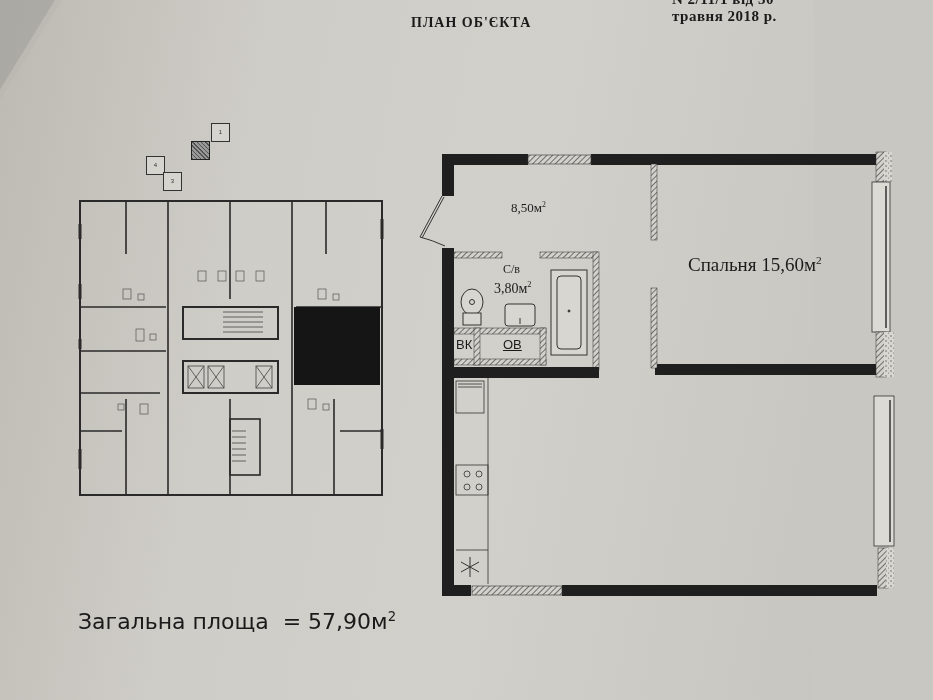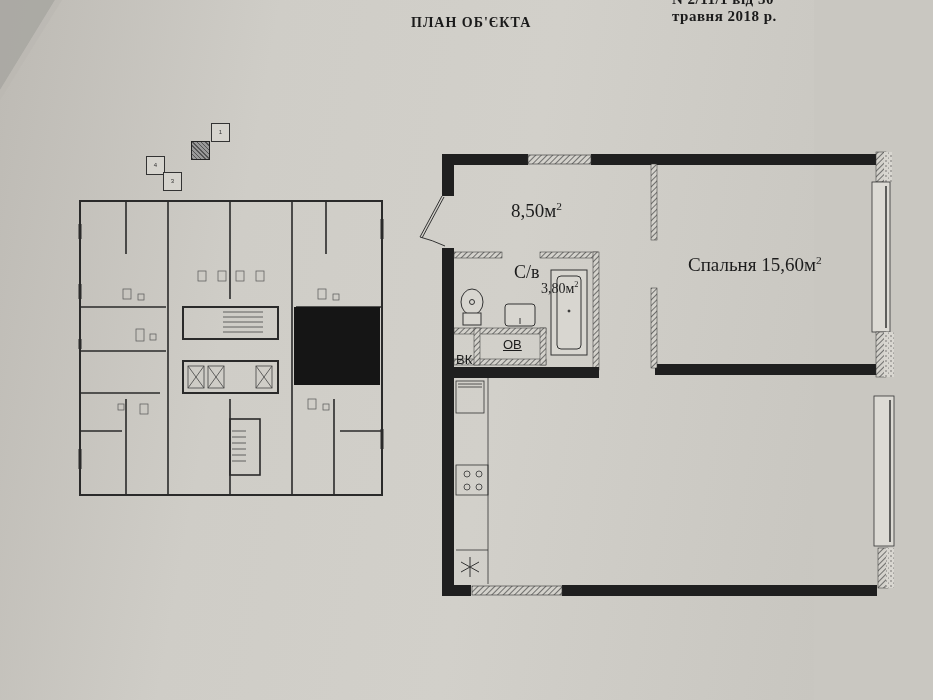--- a/index.html
+++ b/index.html
@@ -215,31 +215,34 @@
         <circle cx="479" cy="487" r="3"></circle>
       <line x1="456" y1="550" x2="488" y2="550"></line>
     </g>
     <g stroke="#333" stroke-width="1">
       <line x1="470" y1="557" x2="470" y2="577"></line>
       <line x1="461" y1="562" x2="479" y2="572"></line>
       <line x1="461" y1="572" x2="479" y2="562"></line>
     </g>
   </svg>
 
-  <div class="lbl" style="left:511px;top:200px;font-size:19px;">
+  <div class="lbl" style="left:511px;top:200px;font-size:13px;">
     <span>8,50</span><span>м</span><sup>2</sup>
   </div>
 
-  <div class="lbl" style="left:514px;top:262px;font-size:18px;">С/в</div>
-  <div class="lbl" style="left:494px;top:281px;font-size:14px;margin-left:47px;">
+  <div class="lbl" style="left:503px;top:262px;font-size:12px;">С/в</div>
+  <div class="lbl" style="left:494px;top:281px;font-size:14px;">
     <span>3,80</span><span>м</span><sup>2</sup>
   </div>
 
-  <div class="tag" style="left:456px;top:352px;">ВК</div>
+  <div class="tag" style="left:456px;top:337px;">ВК</div>
   <div class="tag" style="left:503px;top:337px;text-decoration:underline;">ОВ</div>
 
   <div class="lbl" style="left:688px;top:254px;font-size:19px;">
     <span>Спальня</span> <span>15,60</span><span>м</span><sup>2</sup>
   </div>
 
 
+  <div class="total">
+    <span>Загальна площа</span>&nbsp; <span>=</span> <span>57,90</span><span>м</span><sup>2</sup>
+  </div>
 
 </div>
 
 </body></html>

